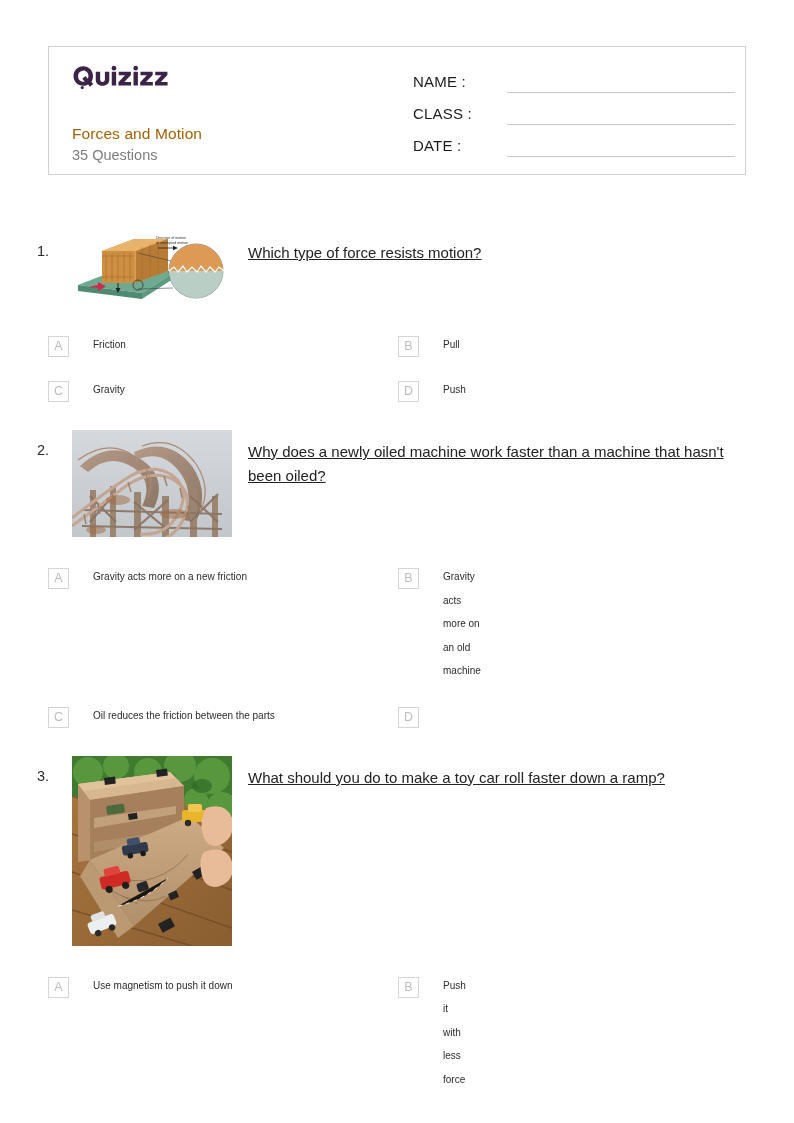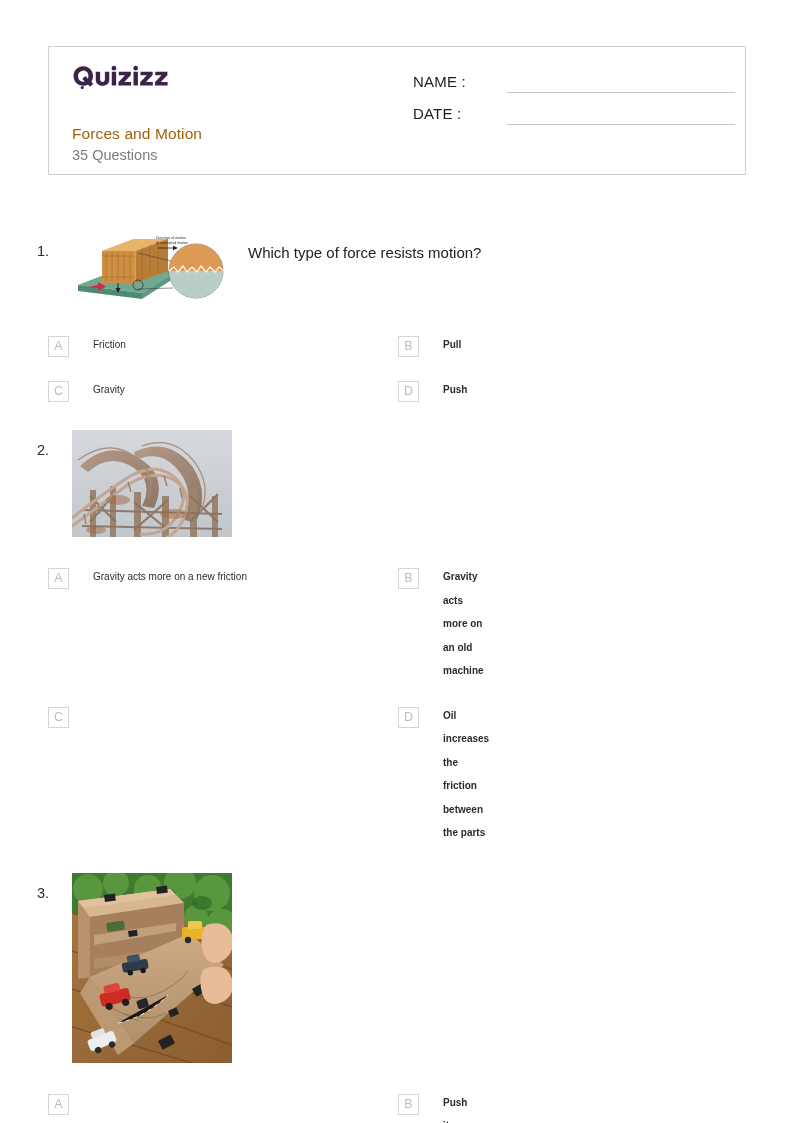--- a/index.html
+++ b/index.html
@@ -135,20 +135,21 @@
     border: 0;
   }
   .q-text {
     flex: 1;
     font-size: 15px;
     line-height: 23.5px;
     color: #222;
     padding-top: 10px;
     padding-right: 46px;
     box-sizing: border-box;
+    text-decoration: underline;
   }
 
   .options {
     position: relative;
     width: 794px;
     margin-top: 8px;
   }
   .opt-row {
     display: flex;
     width: 794px;
@@ -180,21 +181,21 @@
     margin-top: 3px;
     background: #fff;
   }
   .opt-text {
     margin-left: 24px;
     font-size: 10px;
     line-height: 23.5px;
     color: #2b2b2b;
     padding-right: 34px;
   }
-  .opt.right .opt-text { padding-right: 30px; font-weight: bold; }
+  .opt.right .opt-text { padding-right: 30px; }
 
   
   .gap-sm { height: 20px; }
   .gap-md { height: 28px; }
   .row-gap { height: 21px; }
 </style>
 </head>
 <body>
 
 <div class="page">
@@ -228,20 +229,24 @@
         </svg>
       </div>
 
       <div class="quiz-title">Forces and Motion</div>
       <div class="quiz-subtitle">35 Questions</div>
     </div>
 
     <div class="header-right">
       <div class="field-row">
         <div class="field-label name">NAME :</div>
+        <div class="field-line"></div>
+      </div>
+      <div class="field-row">
+        <div class="field-label class">CLASS :</div>
         <div class="field-line"></div>
       </div>
       <div class="field-row">
         <div class="field-label date">DATE  :</div>
         <div class="field-line"></div>
       </div>
     </div>
   </div>
 
   <div class="questions">
@@ -392,41 +397,42 @@
               <line x1="116" y1="76" x2="118" y2="86"></line>
             </g>
 
             <g fill="#a06a45" opacity="0.5">
               <ellipse cx="46" cy="70" rx="12" ry="5"></ellipse>
               <ellipse cx="102" cy="84" rx="14" ry="5"></ellipse>
               <ellipse cx="24" cy="100" rx="10" ry="4"></ellipse>
             </g>
           </svg>
         </div>
+        <div class="q-text">Why does a newly oiled machine work faster than a machine that hasn't been oiled?</div>
       </div>
       <div class="gap-sm"></div>
       <div class="options">
         <div class="opt-row">
           <div class="opt left">
             <div class="opt-box">A</div>
             <div class="opt-text">Gravity acts more on a new friction</div>
           </div>
           <div class="opt right">
             <div class="opt-box">B</div>
             <div class="opt-text">Gravity acts more on an old machine</div>
           </div>
         </div>
         <div class="row-gap"></div>
         <div class="opt-row">
           <div class="opt left">
             <div class="opt-box">C</div>
+            <div class="opt-text">Oil reduces the friction between the parts</div>
           </div>
           <div class="opt right">
             <div class="opt-box">D</div>
-            <div class="opt-text">Oil increases the friction between the parts</div>
           </div>
         </div>
       </div>
     </div>
 
     <div class="gap-md"></div>
 
     <div class="question-block">
       <div class="q-head">
         <div class="q-num">3.</div>
@@ -529,26 +535,28 @@
               <rect x="56" y="82" width="13" height="7" rx="2" fill="#41506a"></rect>
               <circle cx="57" cy="99" r="2.8" fill="#1a1a1a"></circle>
               <circle cx="70" cy="99" r="2.8" fill="#1a1a1a"></circle>
             </g>
 
             <rect x="34" y="50" width="18" height="9" rx="2" fill="#4c6b3a" transform="rotate(-8 34 50)"></rect>
 
             <rect x="64" y="128" width="11" height="9" rx="2" fill="#24262b" transform="rotate(-18 64 128)"></rect>
           </svg>
         </div>
+        <div class="q-text">What should you do to make a toy car roll faster down a ramp?</div>
       </div>
       <div class="gap-sm"></div>
       <div class="options">
         <div class="opt-row">
           <div class="opt left">
             <div class="opt-box">A</div>
+            <div class="opt-text">Use magnetism to push it down</div>
           </div>
           <div class="opt right">
             <div class="opt-box">B</div>
             <div class="opt-text">Push it with less force</div>
           </div>
         </div>
 
       </div>
     </div>
 

